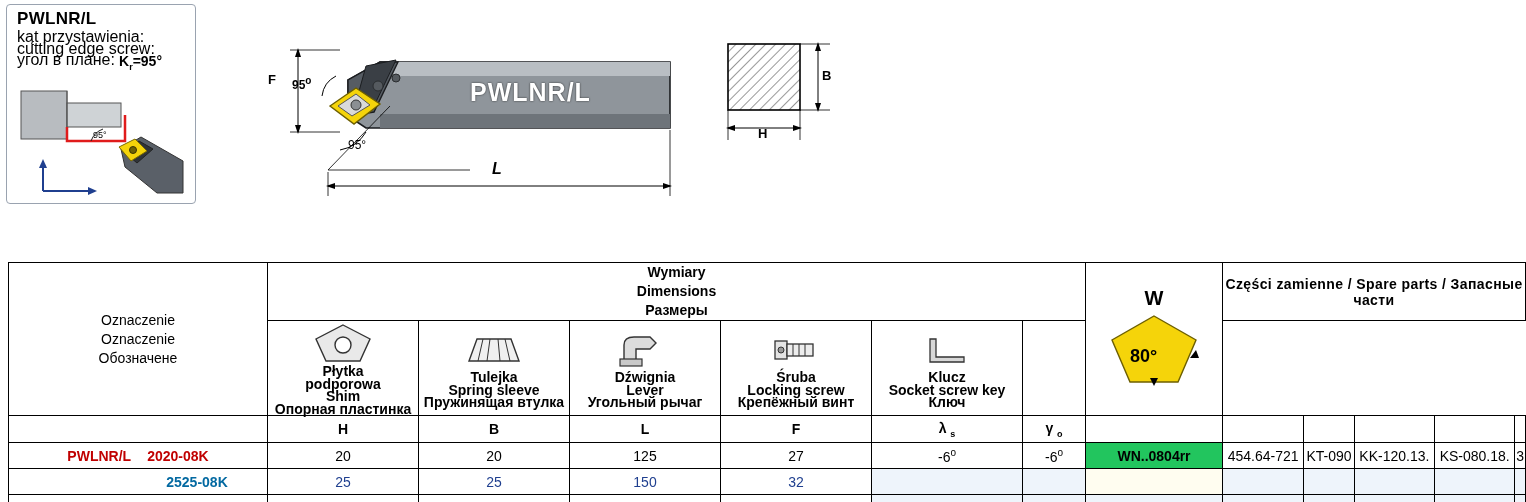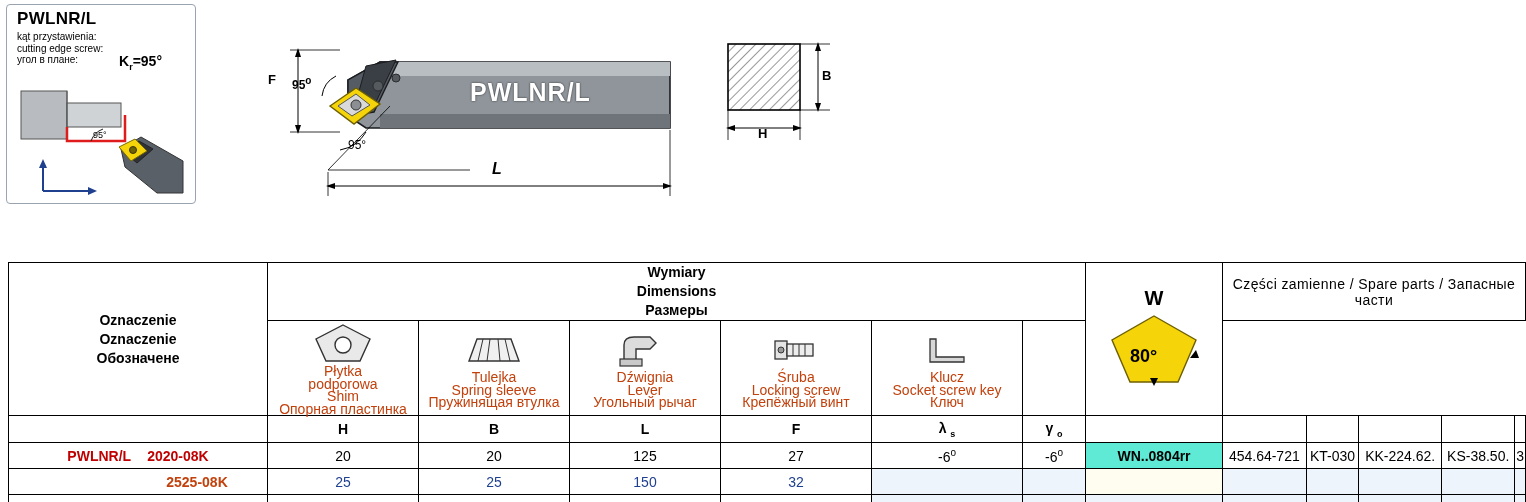--- a/index.html
+++ b/index.html
@@ -16,21 +16,21 @@
   
   .legend{
     position:absolute;left:6px;top:4px;width:190px;height:200px;
     border:1px solid #9aa3b0;border-radius:4px;background:#fff;
     box-sizing:border-box;
   }
   .legend .title{
     position:absolute;left:10px;top:4px;font-size:17px;font-weight:bold;letter-spacing:.3px;
   }
   .legend .sub{
-    position:absolute;left:10px;top:26px;font-size:10px;line-height:11.5px;
+    position:absolute;left:10px;top:26px;font-size:16px;line-height:11.5px;
   }
   .legend .kr{
     position:absolute;left:112px;top:48px;font-size:14px;font-weight:bold;
   }
   .legend .kr sub{font-size:9px;}
 
   .legend-fig{position:absolute;left:0;top:58px;width:188px;height:140px;}
 
   
   .mid{position:absolute;left:270px;top:20px;width:420px;height:190px;}
@@ -43,43 +43,43 @@
   
   .tbl{position:absolute;left:8px;top:262px;border-collapse:collapse;}
   .tbl td,.tbl th{
     border:1px solid #000;
     font-size:14px;
     text-align:center;
     vertical-align:middle;
     padding:0;
   }
   .desig{
-    width:258px;font-weight:bold;font-size:15px;line-height:19px;
+    width:258px;font-weight:normal;font-size:15px;line-height:19px;
   }
   .dims-head{font-weight:bold;font-size:15px;line-height:19px;}
   .colh{font-weight:bold;font-size:14px;height:26px;}
   .c-h{width:56px;}
   .c-b{width:56px;}
   .c-l{width:62px;}
   .c-f{width:56px;}
   .c-lam{width:64px;}
   .c-gam{width:62px;}
   .c-ins{width:136px;}
-  .sp-head{font-weight:normal;font-size:15px;letter-spacing:.4px;height:32px;}
-  .sp-cell{width:150px;font-size:11px;line-height:12.5px;color:#c2410c;}
+  .sp-head{font-weight:bold;font-size:15px;letter-spacing:.4px;height:32px;}
+  .sp-cell{width:150px;font-size:11px;line-height:12.5px;color:#000000;font-weight:bold;}
   .sp-cell .ico{display:block;height:44px;}
   .val{height:25px;font-size:16px;}
   .val.blue{color:#1f3f8f;}
   .val.gray{color:#9aa0a6;}
   .row-name{text-align:left;padding-left:10px;font-weight:bold;font-size:16px;}
   .row-name .model{margin-left:16px;}
   .first-name{color:#c00000;}
-  .blue-name{color:#c2410c;}
+  .blue-name{color:#0369a1;}
   .gray-name{color:#a8adb4;}
-  .ins-cell{background:#5eead4;font-weight:bold;font-size:15px;}
+  .ins-cell{background:#22c55e;font-weight:bold;font-size:15px;}
   .ins-cell.cream{background:#fffdf0;}
   .ins-cell.blank{background:#eef4fb;}
   .blankcell{background:#eef4fb;}
   .w-head{font-weight:bold;font-size:20px;}
   sup{font-size:10px;}
   sub{font-size:9px;}
 </style>
 </head>
 <body>
 
@@ -306,23 +306,23 @@
       <td class="val">125</td>
       <td class="val">27</td>
       <td class="val">
         <span>-6</span><sup>o</sup>
       </td>
       <td class="val">
         <span>-6</span><sup>o</sup>
       </td>
       <td class="val ins-cell">WN..0804rr</td>
       <td class="val">454.64-721</td>
-      <td class="val">KT-030</td>
-      <td class="val">KK-224.62.</td>
-      <td class="val">KS-38.50.</td>
+      <td class="val">KT-090</td>
+      <td class="val">KK-120.13.</td>
+      <td class="val">KS-080.18.</td>
       <td class="val">3</td>
     </tr>
 
     <tr>
       <td class="val row-name">
         <span class="blue-name"></span><span class="model blue-name" style="margin-left:118px;">2525-08K</span>
       </td>
       <td class="val blue">25</td>
       <td class="val blue">25</td>
       <td class="val blue">150</td>

